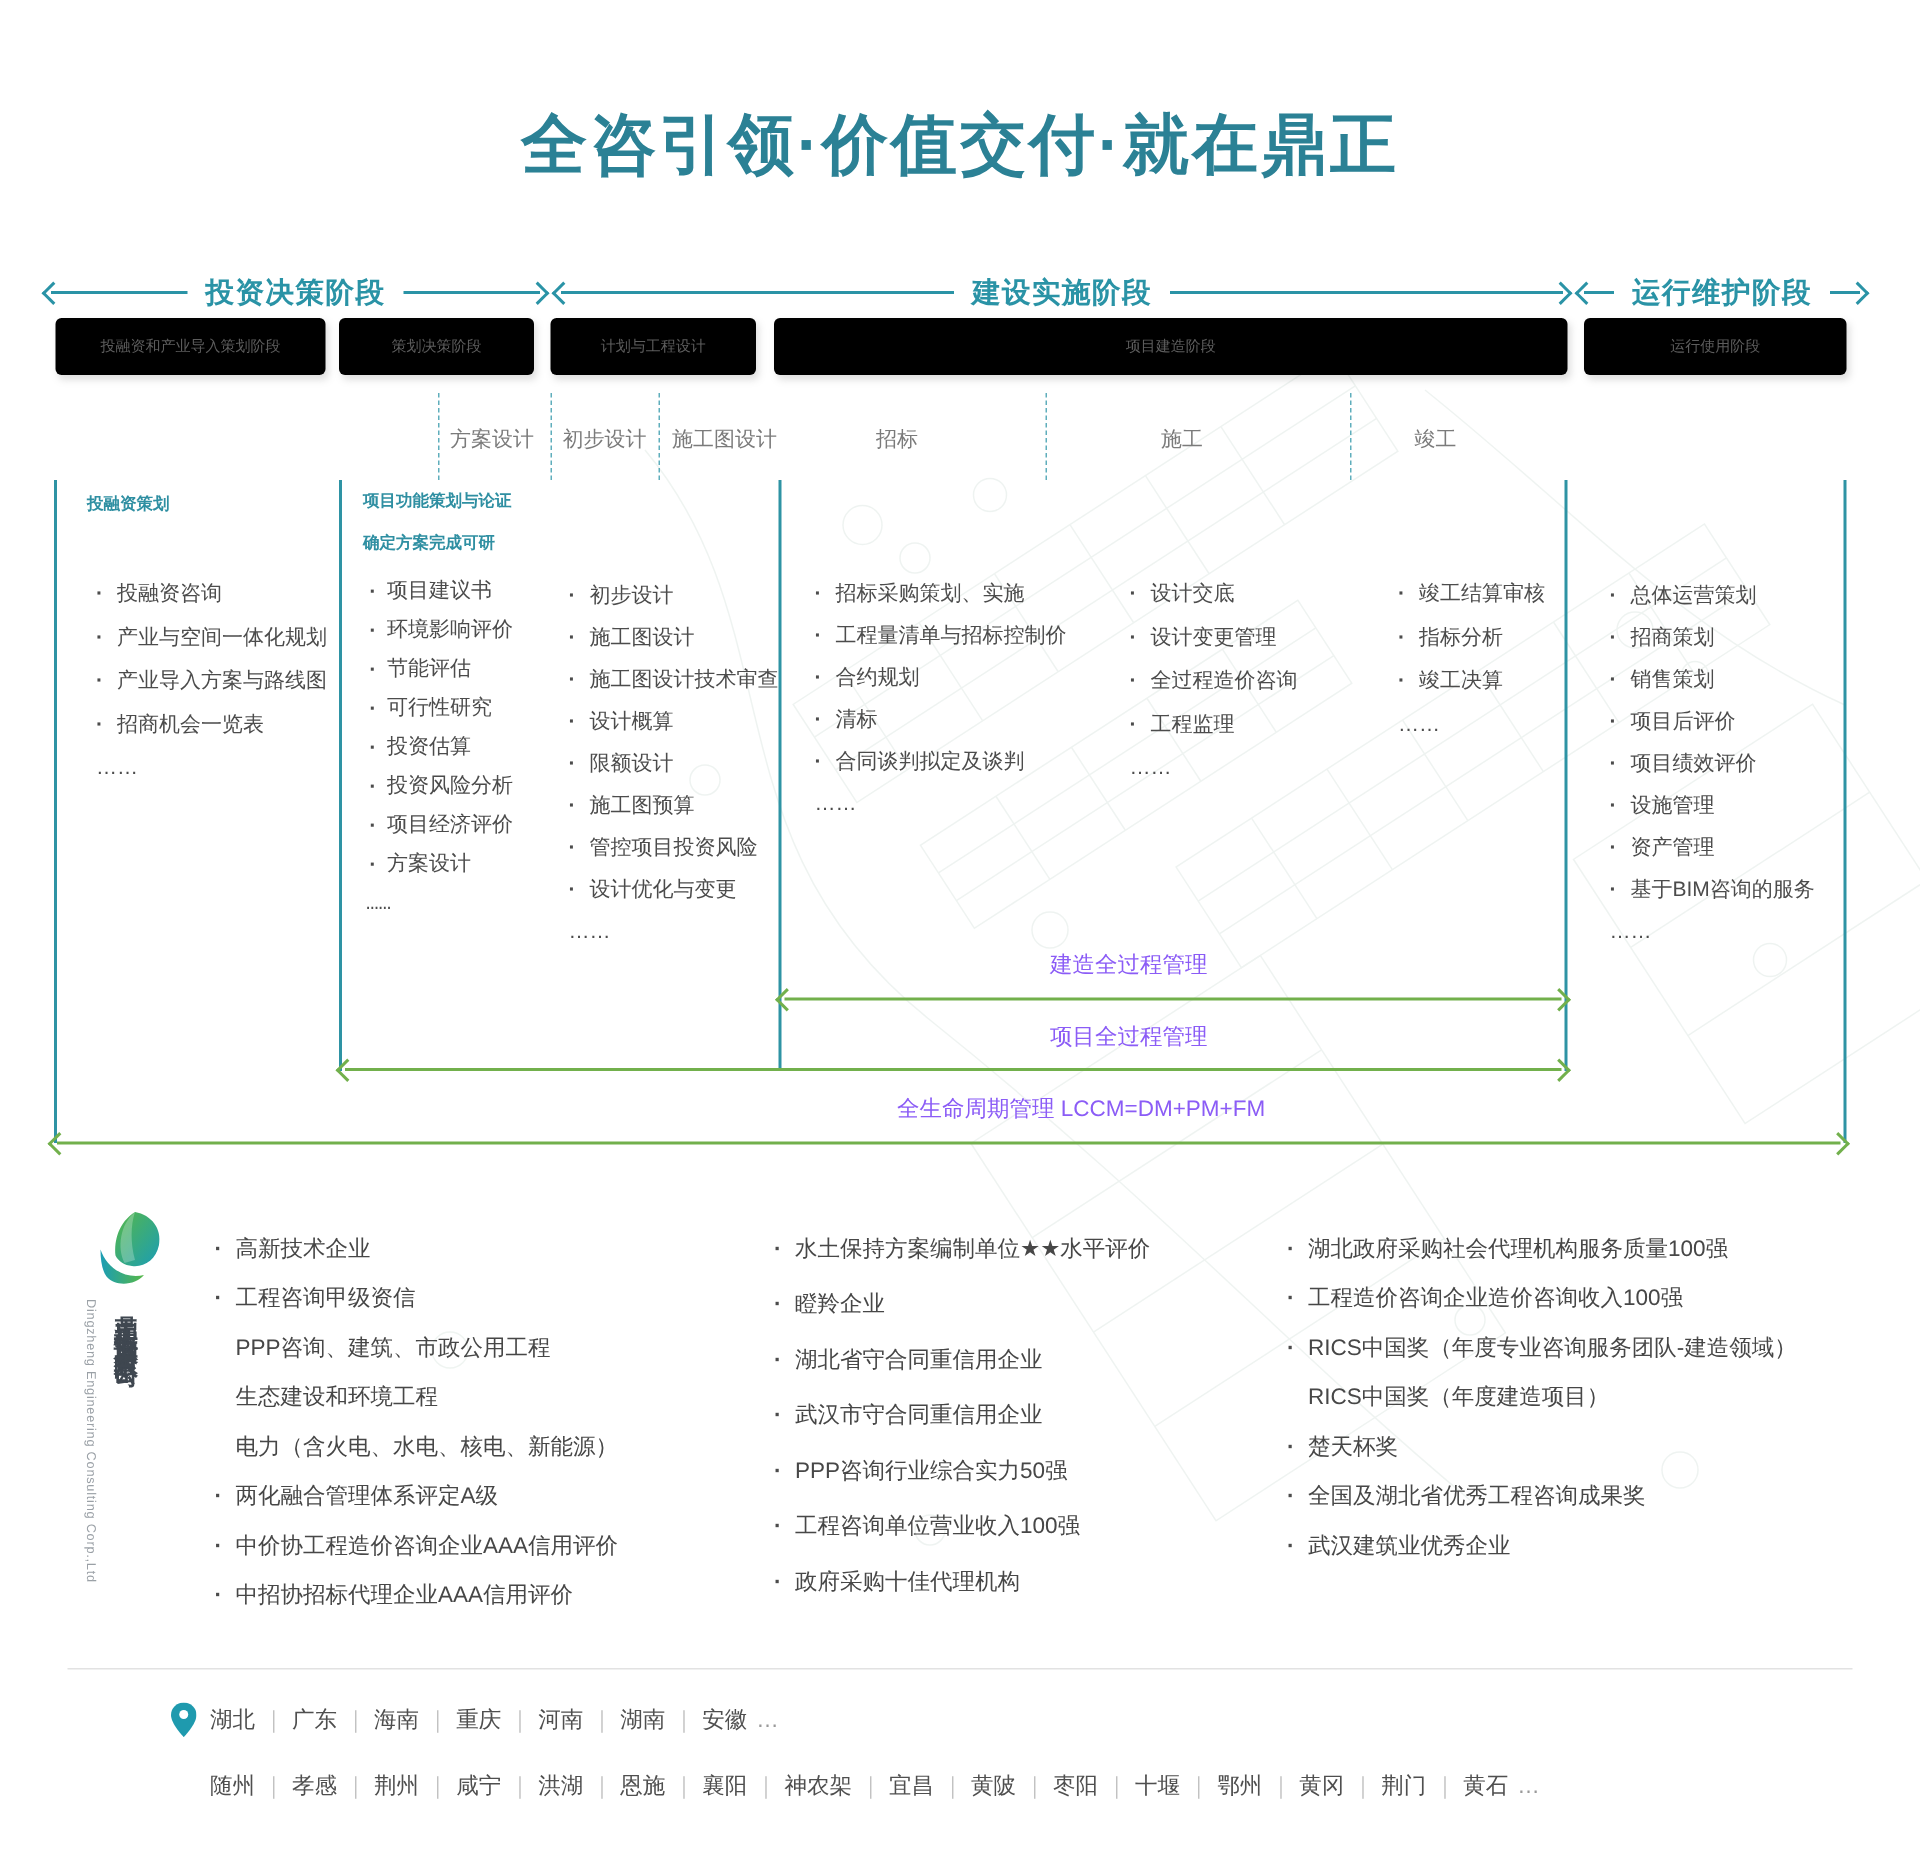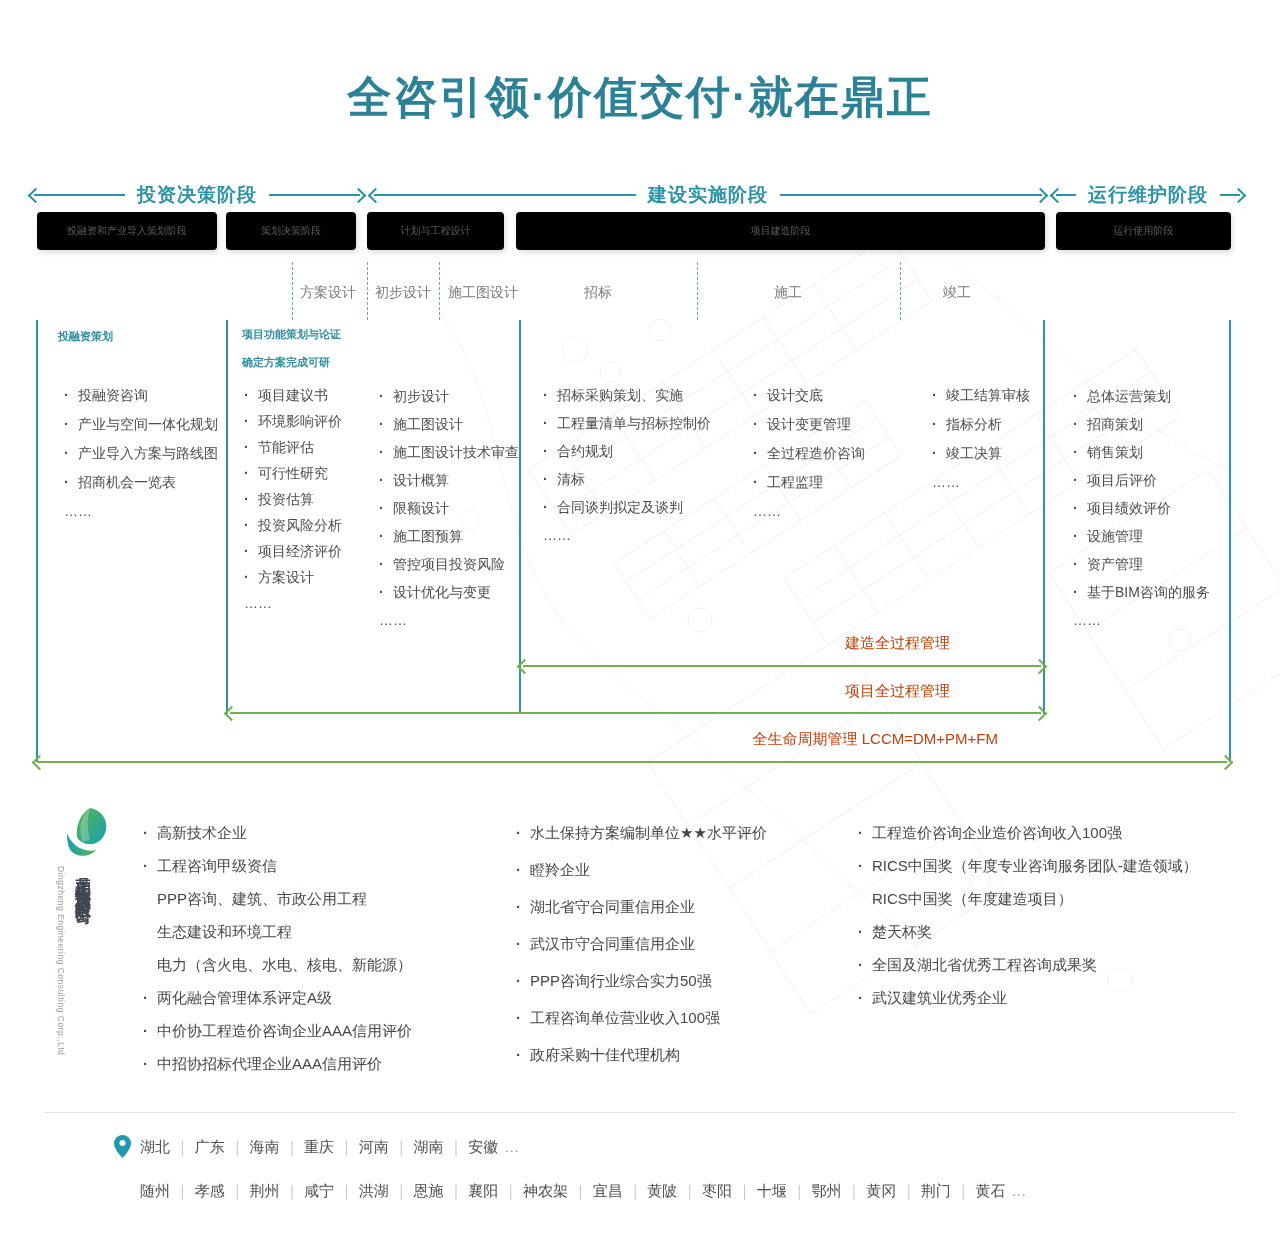--- a/index.html
+++ b/index.html
@@ -37,28 +37,28 @@
   
   .sublabel{position:absolute;top:284px;transform:translateX(-50%);font-size:14px;color:#7b7b7b;white-space:nowrap;}
   
   .colhead{position:absolute;color:#2f8fa2;font-weight:700;font-size:11px;line-height:28px;white-space:nowrap;}
   
   .vlist{position:absolute;}
   .vlist .li{position:relative;padding-left:16px;white-space:nowrap;color:#4c4c4c;font-size:14px;}
   .vlist .li::before{content:"·";position:absolute;left:2px;font-weight:700;color:#4c4c4c;}
   .vlist .li.nb{padding-left:2px;}
   .vlist .li.nb::before,.vlist .li.sub::before{content:none;}
-  .lh26 .li{line-height:26px;}
+  .lh26 .li{line-height:26px;font-family:Liberation Mono, monospace;}
   .lh28 .li{line-height:28px;}
   .lh29 .li{line-height:29px;}
   .qlist .li{font-size:15px;color:#474747;}
   .lh33 .li{line-height:33px;}
   .lh37 .li{line-height:37px;}
   
-  .glabel{position:absolute;text-align:right;color:#c2410c;font-size:15px;white-space:nowrap;}
+  .glabel{position:absolute;text-align:left;color:#8b5cf6;font-size:15px;white-space:nowrap;}
   
   .cn-name{position:absolute;writing-mode:vertical-rl;font-size:16px;letter-spacing:3px;color:#3f4750;font-weight:700;}
   .en-name{position:absolute;writing-mode:vertical-rl;font-size:8.5px;letter-spacing:0.5px;color:#9aa0a6;}
   
   .divider{position:absolute;height:1px;background:#e2e2e2;}
   .cityrow{position:absolute;white-space:nowrap;font-size:15px;color:#4f4f4f;line-height:22px;}
   .cityrow .sep{color:#c0c0c0;margin:0 5px;font-weight:300;}
   .cityrow .more{color:#9a9a9a;letter-spacing:2px;margin-left:6px;}
   .bg-svg{position:absolute;top:0;left:0;z-index:0;}
   .fg{z-index:1;}
@@ -266,20 +266,21 @@
 <div class="vlist qlist lh37 fg" style="left:514px;top:814px;">
     <div class="li">水土保持方案编制单位★★水平评价</div>
     <div class="li">瞪羚企业</div>
     <div class="li">湖北省守合同重信用企业</div>
     <div class="li">武汉市守合同重信用企业</div>
     <div class="li">PPP咨询行业综合实力50强</div>
     <div class="li">工程咨询单位营业收入100强</div>
     <div class="li">政府采购十佳代理机构</div>
   </div>
 <div class="vlist qlist lh33 fg" style="left:856px;top:816px;">
+    <div class="li">湖北政府采购社会代理机构服务质量100强</div>
     <div class="li">工程造价咨询企业造价咨询收入100强</div>
     <div class="li">RICS中国奖（年度专业咨询服务团队-建造领域）</div>
     <div class="li sub">RICS中国奖（年度建造项目）</div>
     <div class="li">楚天杯奖</div>
     <div class="li">全国及湖北省优秀工程咨询成果奖</div>
     <div class="li">武汉建筑业优秀企业</div>
   </div>
 
 <div class="divider fg" style="left:45px;top:1112px;width:1190px;"></div>
 <svg class="abs fg" style="left:114px;top:1135px;" width="17" height="23" viewBox="0 0 17 23">

